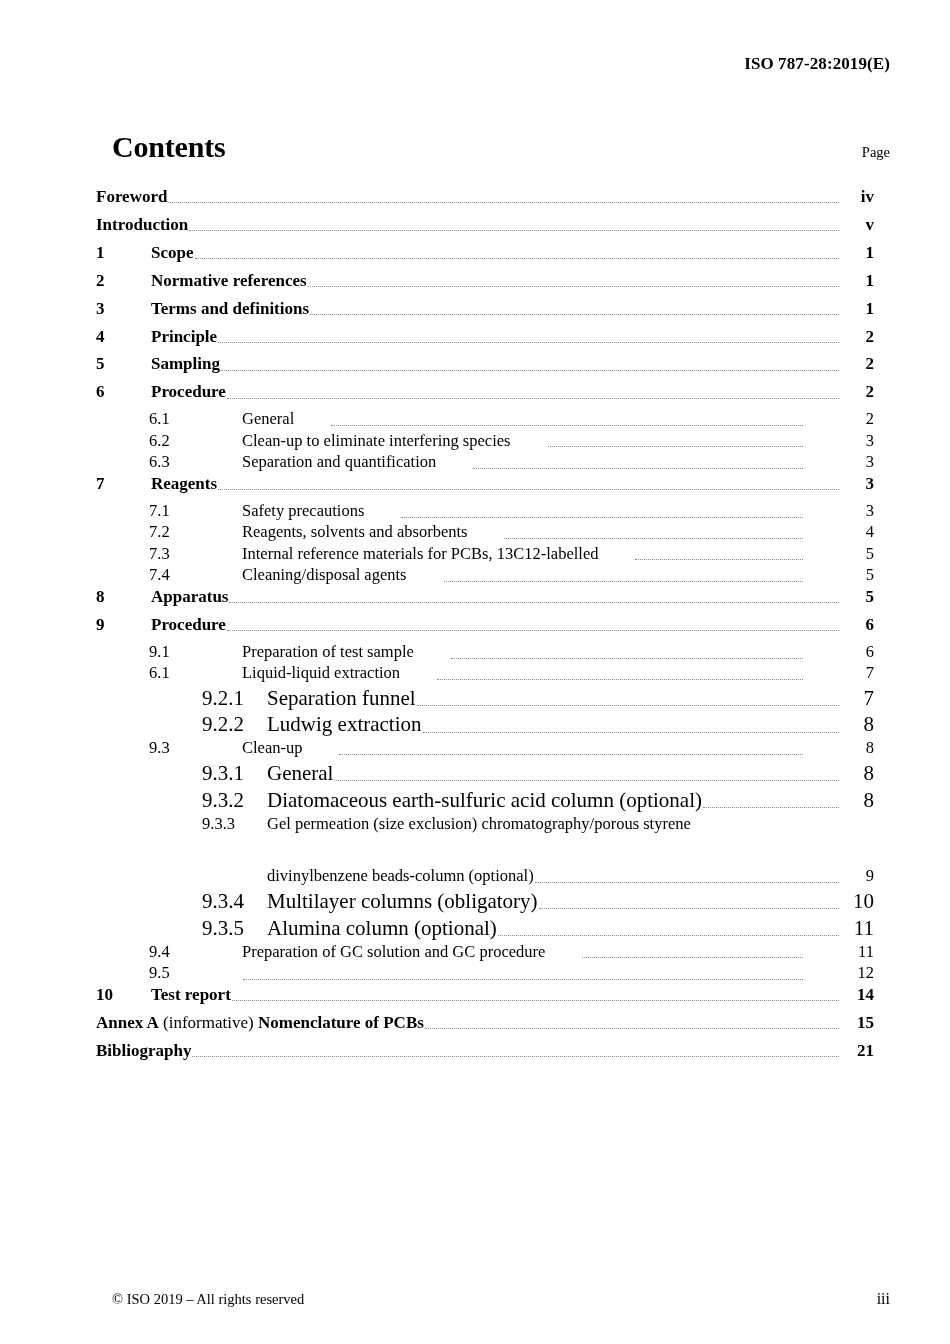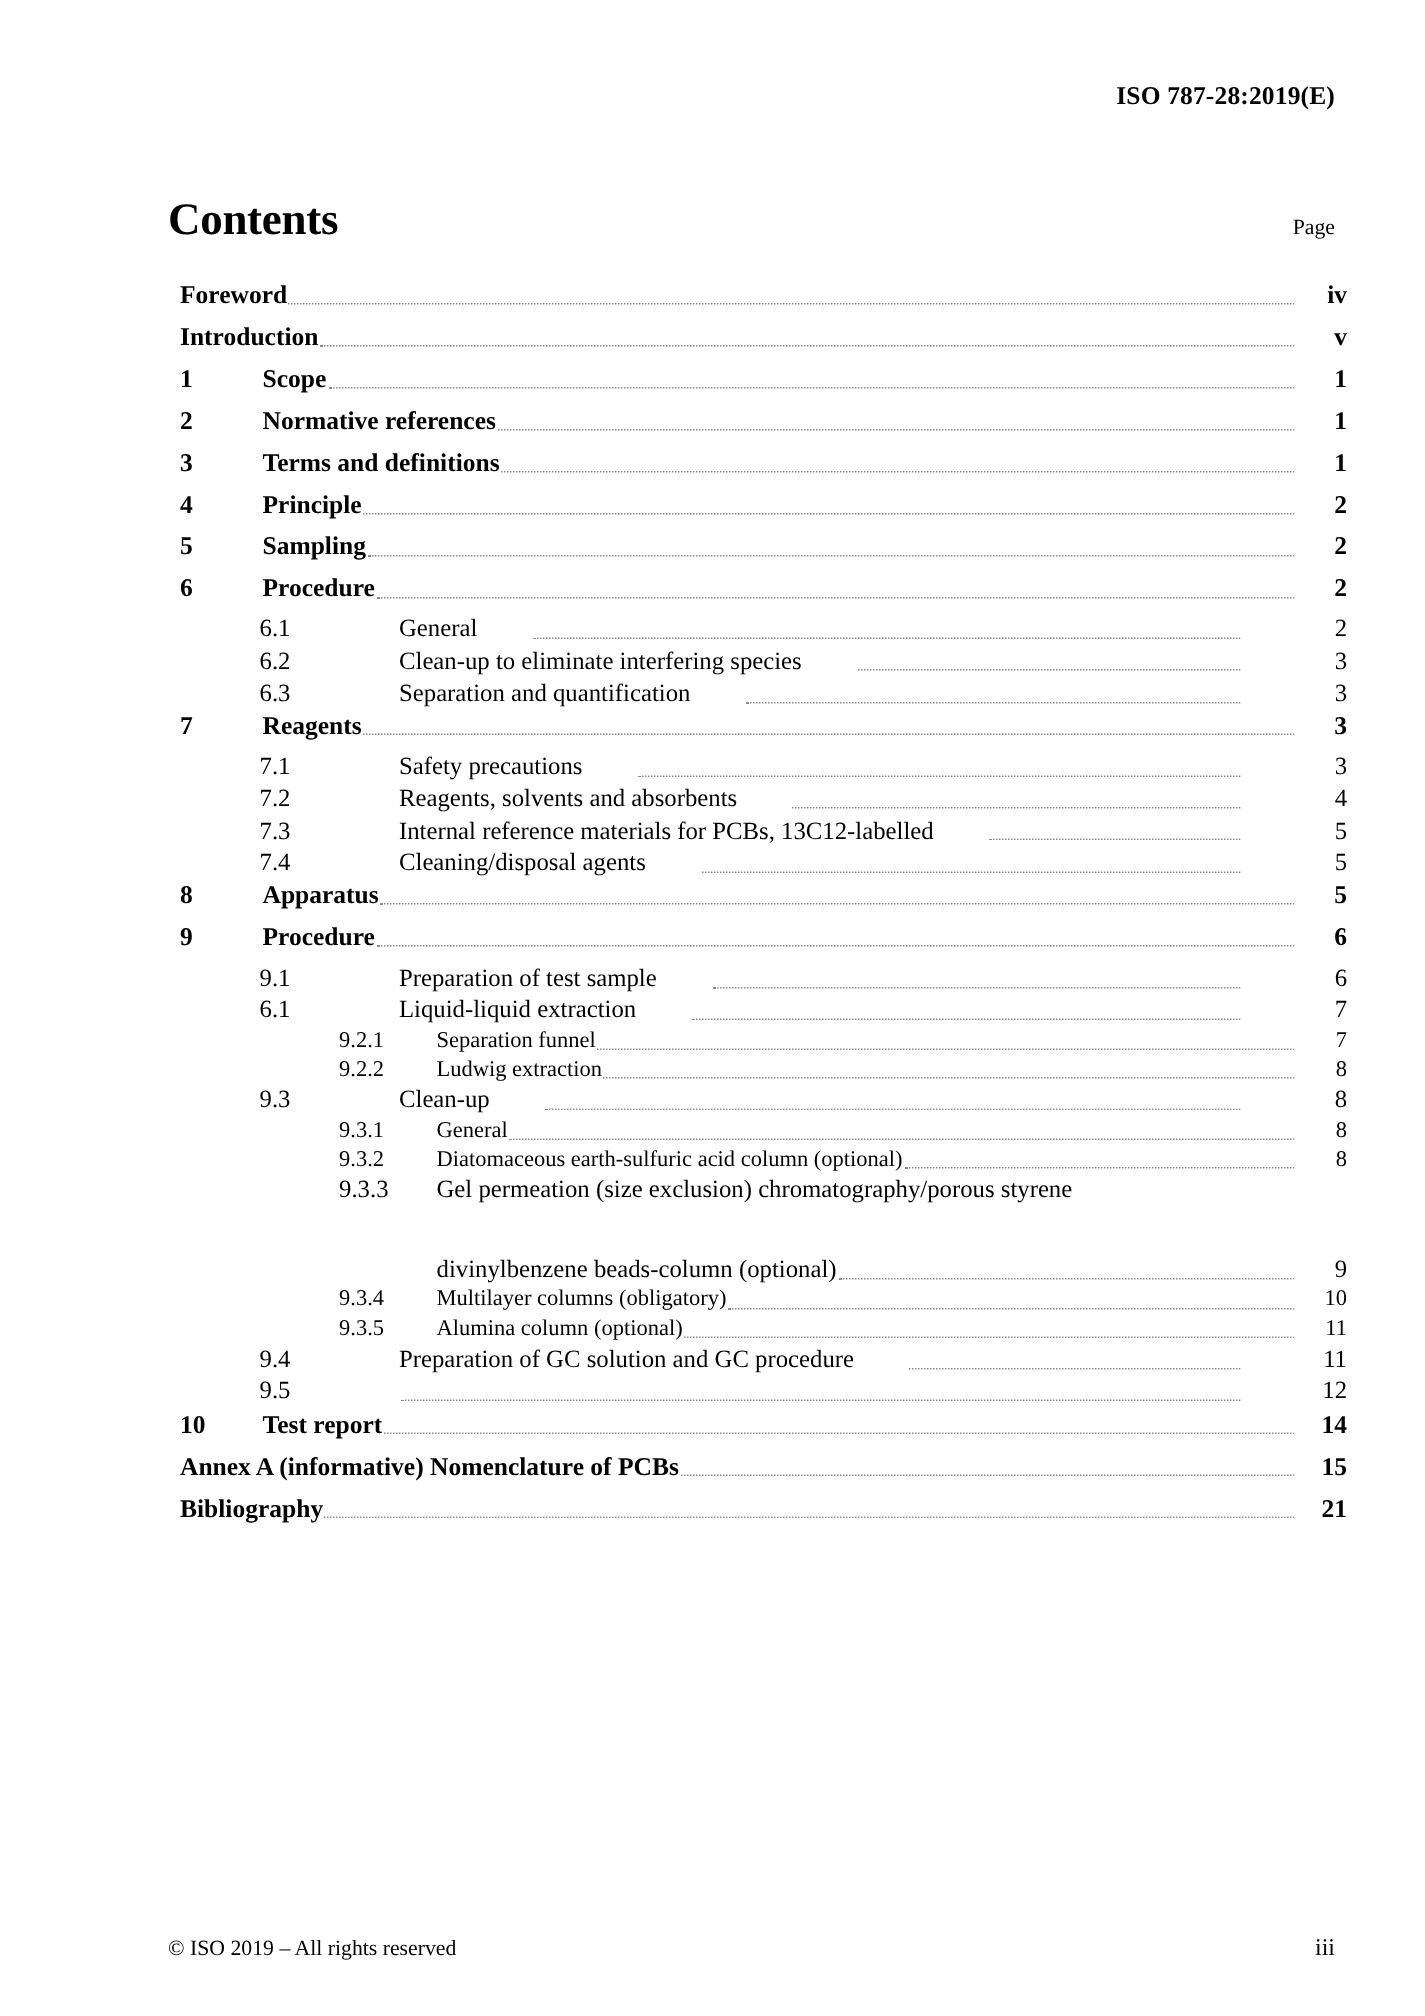--- a/index.html
+++ b/index.html
@@ -49,36 +49,36 @@
   }
   .page-label {
     font-size: 14.5px;
     font-weight: normal;
   }
 
   
   .toc {
     position: absolute;
     top: 186px;
-    left: 120px;
+    left: 96px;
     width: 778px;
   }
 
   .toc-entry {
     display: flex;
     align-items: flex-end;
     font-size: 17px;
     line-height: 1.26;
     width: 100%;
   }
 
   
   .lvl1 { margin-bottom: 6.5px; font-weight: bold; }
   .lvl2 { margin-bottom: 0.5px; font-weight: normal; font-size: 16.5px; gap: 36px; }
-  .lvl3 { margin-bottom: 0.5px; font-weight: normal; font-size: 15px; }
+  .lvl3 { margin-bottom: 0.5px; font-weight: normal; font-size: 21px; }
   .flat { margin-bottom: 6.5px; font-weight: bold; }
 
   .gap-before { margin-top: 6px; }
 
   
   .num {
     flex: 0 0 auto;
     white-space: nowrap;
   }
   .lvl1 > .num { width: 55px; }
@@ -110,21 +110,21 @@
 
   .pagenum {
     flex: 0 0 auto;
     width: 34px;
     text-align: right;
     white-space: nowrap;
   }
 
   
   .annex-label .reg {
-    font-weight: bold;
+    font-weight: normal;
     text-align: center;
   }
 
   
   .entry-block {
     width: 100%;
   }
   .entry-block .first-line {
     display: flex;
     width: 100%;

